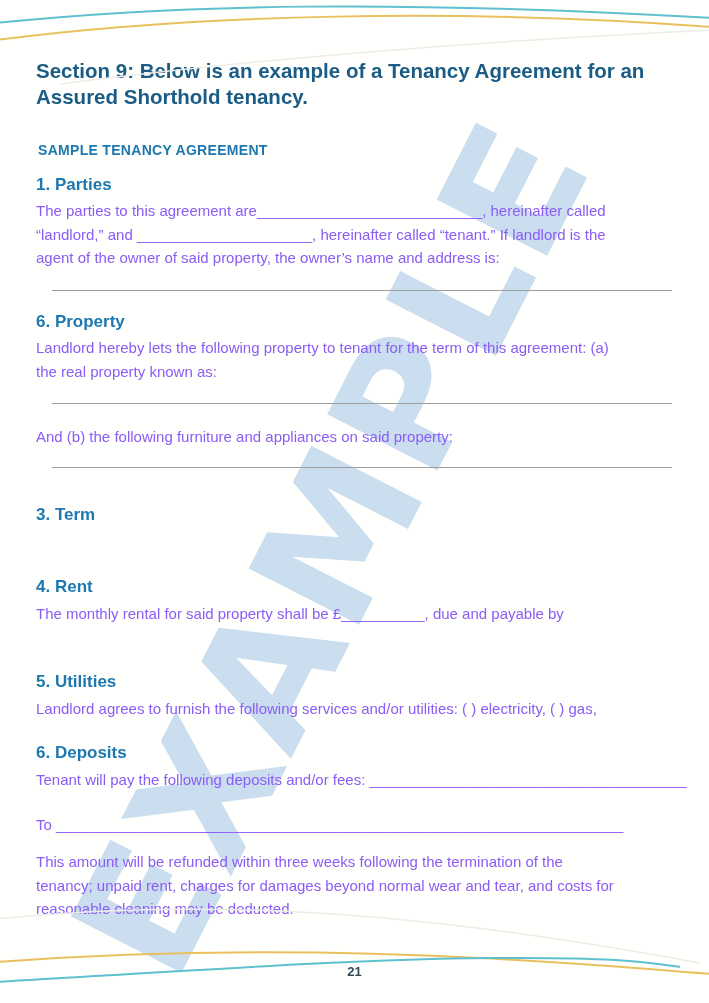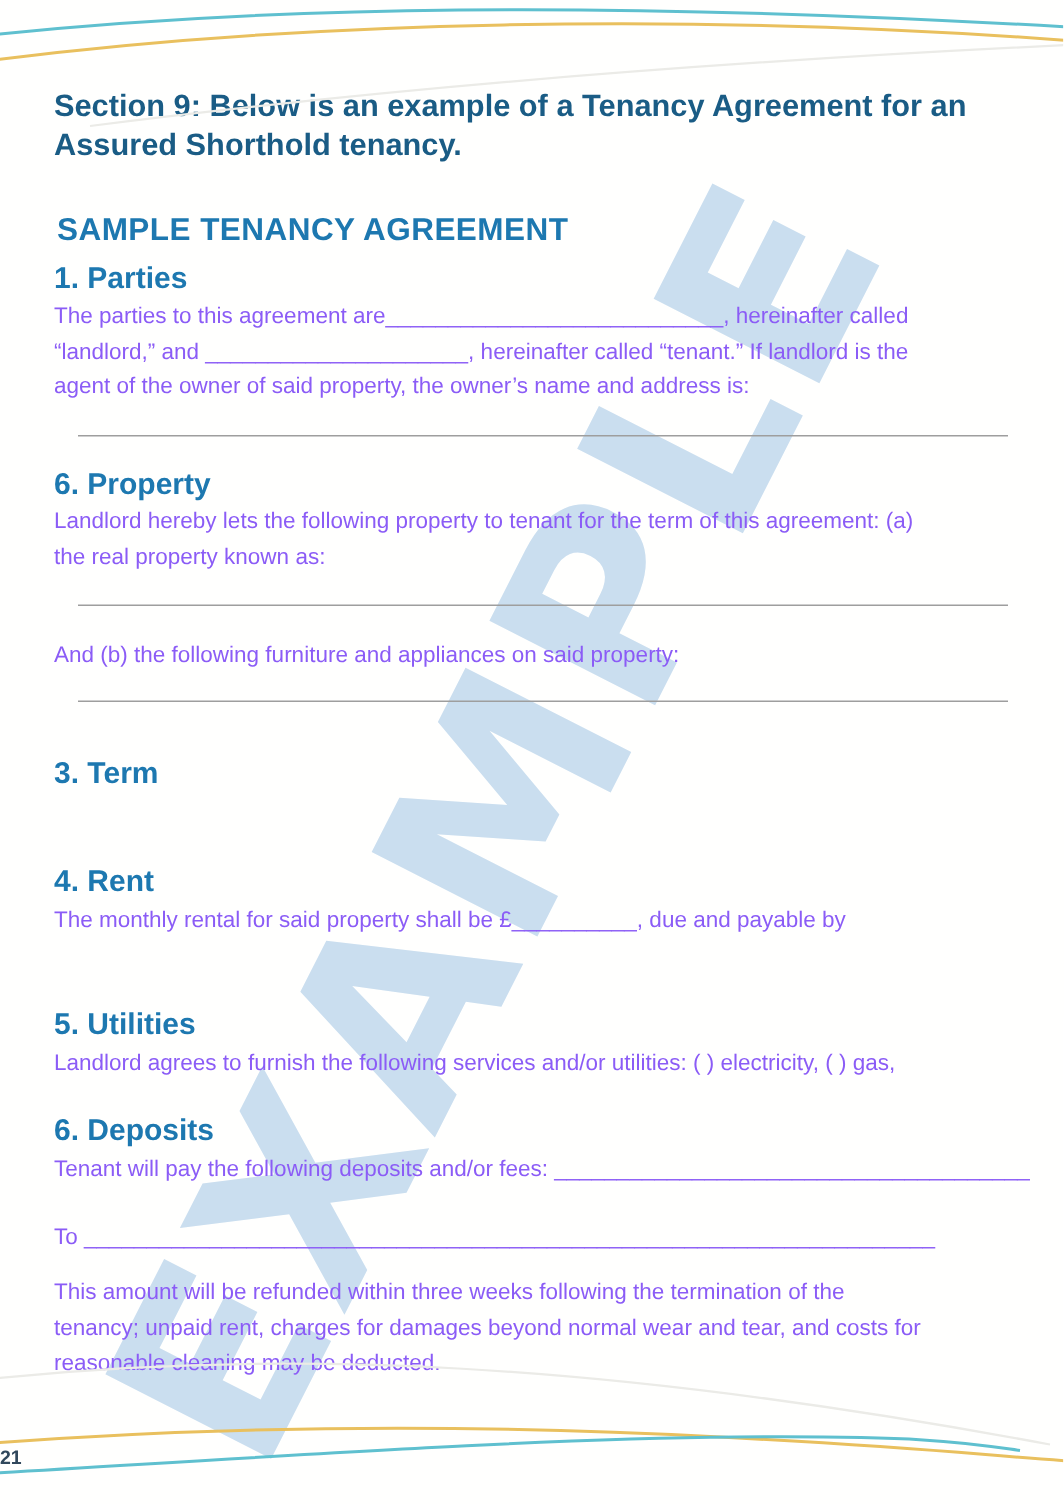--- a/index.html
+++ b/index.html
@@ -30,40 +30,41 @@
   }
   .content { position: absolute; left: 0; top: 0; width: 709px; height: 1003px; z-index: 2; }
   .abs { position: absolute; white-space: nowrap; }
   .doc-title {
     left: 36px; top: 58px;
     font-size: 20.5px; font-weight: 700;
     color: #1a5c85; line-height: 26px;
   }
   .doc-subtitle {
     left: 38px; top: 142px;
-    font-size: 21px; font-weight: 700;
+    font-size: 14px; font-weight: 700;
     color: #1d78b0; letter-spacing: 0.3px;
   }
   .sec-heading {
     left: 36px;
-    font-size: 20px; font-weight: 700;
+    font-size: 17px; font-weight: 700;
     color: #1d78b0;
   }
   .body-text {
     left: 36px;
     font-size: 15px; color: #8b5cf6;
     line-height: 23.5px;
   }
   .fill-line {
     position: absolute;
     left: 52px; width: 620px; height: 0;
     border-top: 1px solid #9e9e9e;
   }
   .page-number {
     left: 0; top: 964px; width: 709px;
+    text-align: center;
     font-size: 13px; font-weight: 700;
     color: #31485c;
     white-space: normal;
   }
 </style>
 </head>
 <body>
 
 <div class="page">
 

